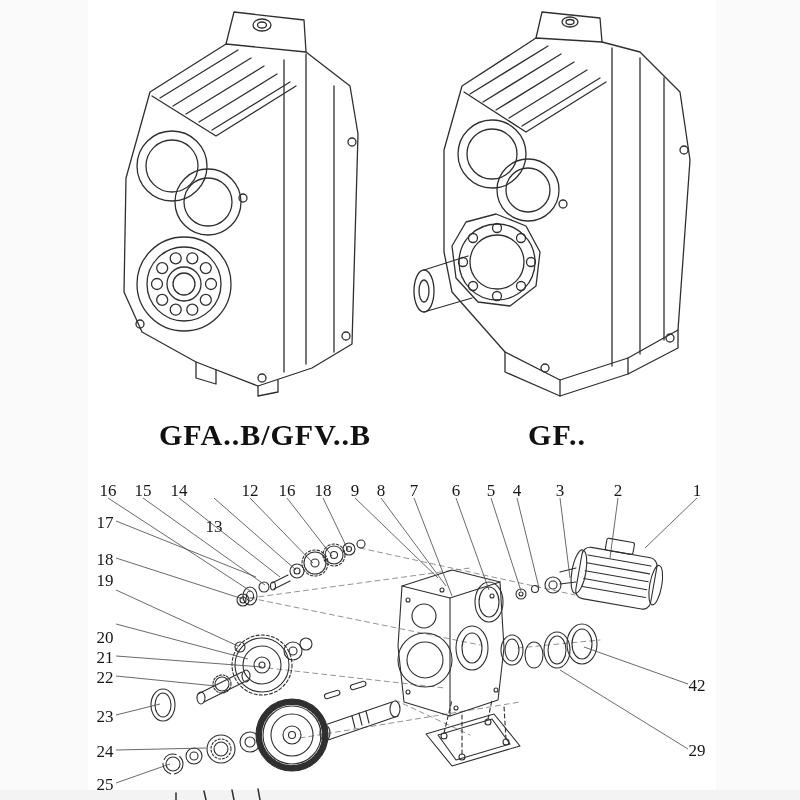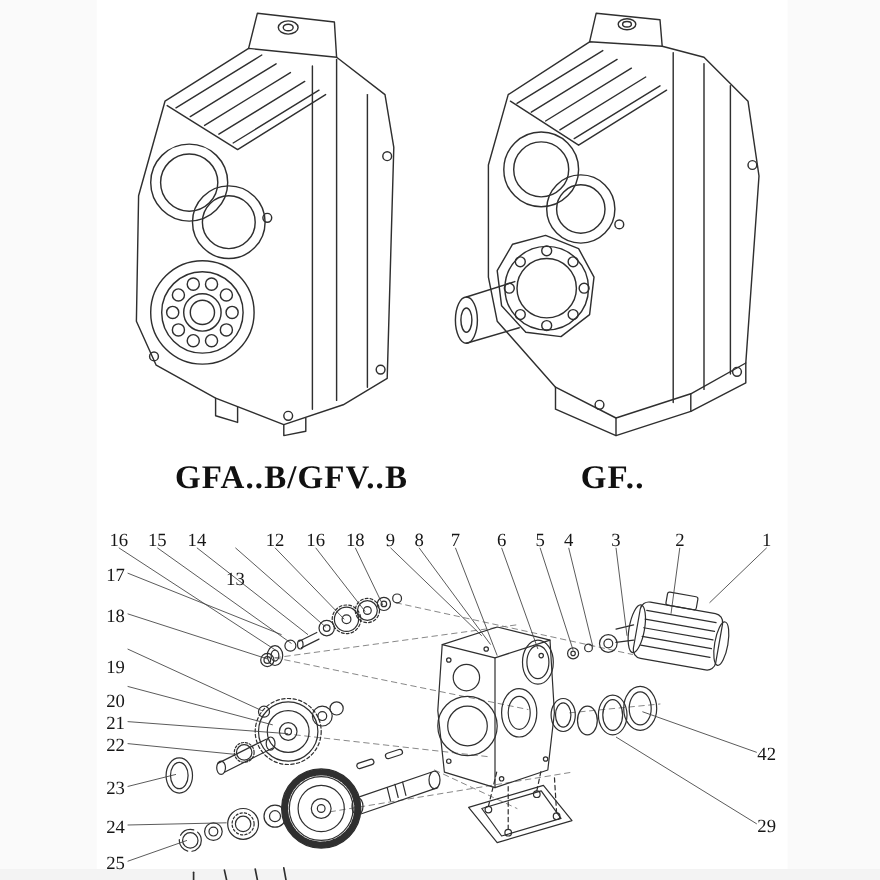--- a/index.html
+++ b/index.html
@@ -346,21 +346,21 @@
   <span class="callout" style="left:414px; top:482px;">7</span>
   <span class="callout" style="left:456px; top:482px;">6</span>
   <span class="callout" style="left:491px; top:482px;">5</span>
   <span class="callout" style="left:517px; top:482px;">4</span>
   <span class="callout" style="left:560px; top:482px;">3</span>
   <span class="callout" style="left:618px; top:482px;">2</span>
   <span class="callout" style="left:697px; top:482px;">1</span>
 
   <span class="callout" style="left:105px; top:514px;text-align:right;">17</span>
   <span class="callout" style="left:105px; top:551px;text-align:right;">18</span>
-  <span class="callout" style="left:105px; top:598px;">19</span>
+  <span class="callout" style="left:105px; top:572px;">19</span>
   <span class="callout" style="left:105px; top:617px;margin-top:12px;">20</span>
   <span class="callout" style="left:105px; top:649px;">21</span>
   <span class="callout" style="left:105px; top:669px;">22</span>
   <span class="callout" style="left:105px; top:708px;">23</span>
   <span class="callout" style="left:105px; top:743px;">24</span>
   <span class="callout" style="left:105px; top:776px;">25</span>
 
   <span class="callout" style="left:697px; top:677px;">42</span>
   <span class="callout" style="left:697px; top:742px;">29</span>
 

